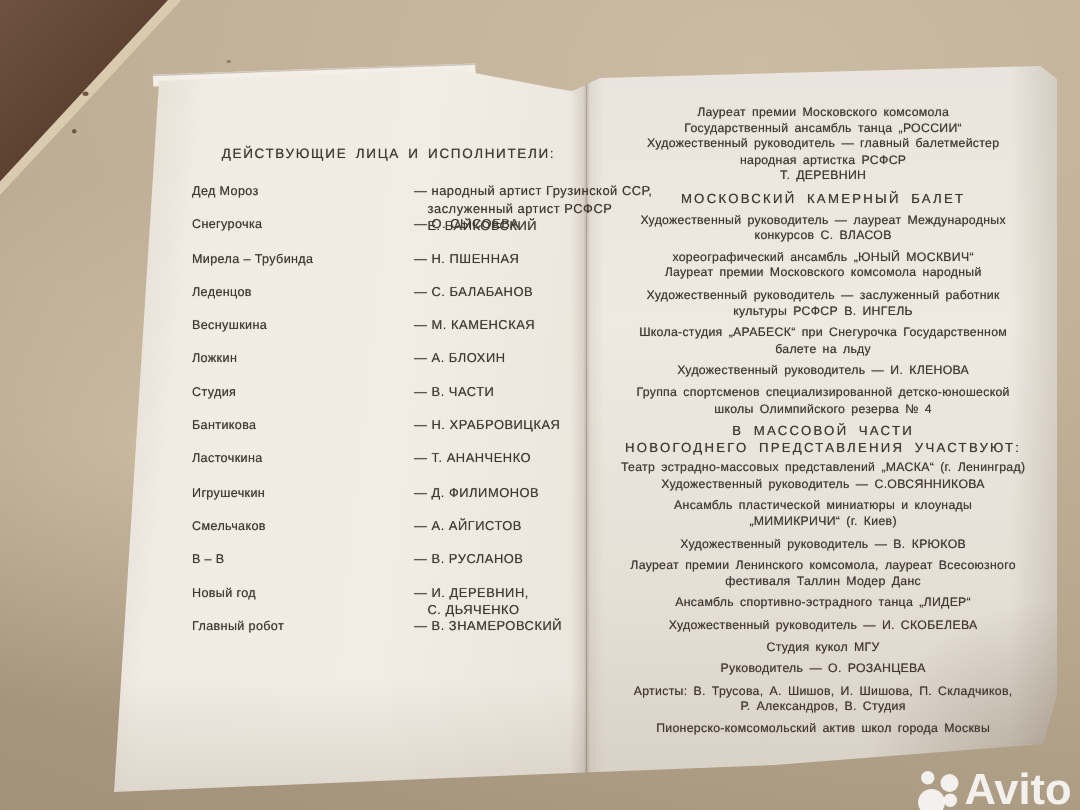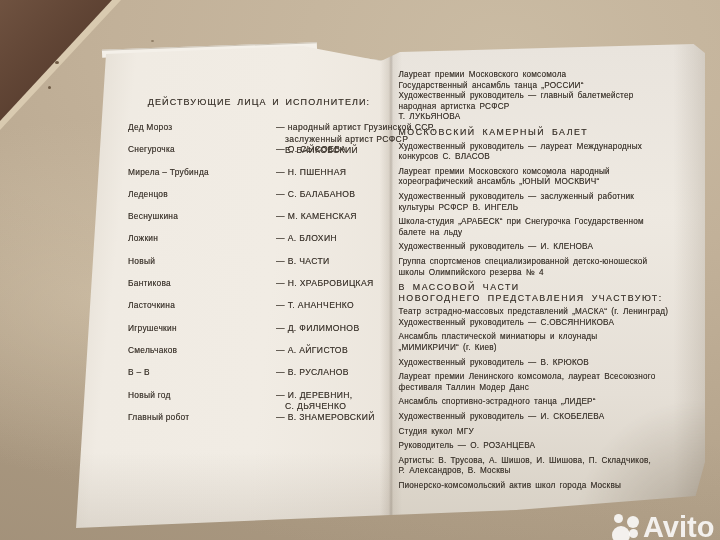--- a/index.html
+++ b/index.html
@@ -54,21 +54,21 @@
   .cast-title{margin:53px 0 14px 58px;width:250px;text-align:center;
     font-size:9px;letter-spacing:1.1px;word-spacing:2px;line-height:11px;}
   .cast-row{position:relative;padding-left:52px;line-height:11.5px;margin-bottom:10.8px;
     font-size:8.4px;letter-spacing:.25px;}
   .cast-role{display:inline-block;}
   .cast-performer{position:absolute;left:200px;top:0;font-size:8.6px;letter-spacing:.35px;}
   .cast-performer .p-line + .p-line{padding-left:9px;}
 
   
   .right-content{position:absolute;left:50%;top:0;width:50%;height:100%;z-index:5;
-    box-sizing:border-box;padding:26px 6px 0 8px;}
+    box-sizing:border-box;padding:26px 6px 0 8px;text-align:center;}
   .tblock{margin-bottom:4px;}
   .t-line{font-size:8.2px;line-height:10.6px;letter-spacing:.2px;word-spacing:1.6px;}
   .tblock.header{margin:4px 0 4px;}
   .tblock.header .t-line{font-size:8.8px;letter-spacing:1.5px;word-spacing:3px;}
 
   
   .watermark{position:absolute;left:608px;top:508px;width:110px;height:40px;z-index:6;}
   .wm-c{position:absolute;border-radius:50%;background:var(--wm,rgba(255,255,255,.85));}
   .c-big{left:4px;top:18px;width:18px;height:18px;}
   .c-tl{left:6px;top:6px;width:9px;height:9px;}
@@ -112,21 +112,21 @@
             </div></div>
           <div class="cast-row"><div class="cast-role">Леденцов</div><div class="cast-performer">
               <div class="p-line">— С. БАЛАБАНОВ</div>
             </div></div>
           <div class="cast-row"><div class="cast-role">Веснушкина</div><div class="cast-performer">
               <div class="p-line">— М. КАМЕНСКАЯ</div>
             </div></div>
           <div class="cast-row"><div class="cast-role">Ложкин</div><div class="cast-performer">
               <div class="p-line">— А. БЛОХИН</div>
             </div></div>
-          <div class="cast-row"><div class="cast-role">Новый</div><div class="cast-performer">
+          <div class="cast-row"><div class="cast-role">Студия</div><div class="cast-performer">
               <div class="p-line">— В. ЧАСТИ</div>
             </div></div>
           <div class="cast-row"><div class="cast-role">Бантикова</div><div class="cast-performer">
               <div class="p-line">— Н. ХРАБРОВИЦКАЯ</div>
             </div></div>
           <div class="cast-row"><div class="cast-role">Ласточкина</div><div class="cast-performer">
               <div class="p-line">— Т. АНАНЧЕНКО</div>
             </div></div>
           <div class="cast-row"><div class="cast-role">Игрушечкин</div><div class="cast-performer">
               <div class="p-line">— Д. ФИЛИМОНОВ</div>
@@ -146,32 +146,32 @@
             </div></div>
         </div>
     </div>
 
     <div class="right-content printed">
         <div class="tblock normal">
           <div class="t-line">Лауреат премии Московского комсомола</div>
           <div class="t-line">Государственный ансамбль танца „РОССИИ“</div>
           <div class="t-line">Художественный руководитель — главный балетмейстер</div>
           <div class="t-line">народная артистка РСФСР</div>
-          <div class="t-line">Т. ЛУКЬЯНОВА</div>
+          <div class="t-line">Т. ДЕРЕВНИН</div>
         </div>
         <div class="tblock header">
           <div class="t-line">МОСКОВСКИЙ КАМЕРНЫЙ БАЛЕТ</div>
         </div>
         <div class="tblock normal">
           <div class="t-line">Художественный руководитель — лауреат Международных</div>
           <div class="t-line">конкурсов С. ВЛАСОВ</div>
         </div>
         <div class="tblock normal">
+          <div class="t-line">хореографический ансамбль „ЮНЫЙ МОСКВИЧ“</div>
           <div class="t-line">Лауреат премии Московского комсомола народный</div>
-          <div class="t-line">хореографический ансамбль „ЮНЫЙ МОСКВИЧ“</div>
         </div>
         <div class="tblock normal">
           <div class="t-line">Художественный руководитель — заслуженный работник</div>
           <div class="t-line">культуры РСФСР В. ИНГЕЛЬ</div>
         </div>
         <div class="tblock normal">
           <div class="t-line">Школа-студия „АРАБЕСК“ при Снегурочка Государственном</div>
           <div class="t-line">балете на льду</div>
         </div>
         <div class="tblock normal">
@@ -207,21 +207,21 @@
           <div class="t-line">Художественный руководитель — И. СКОБЕЛЕВА</div>
         </div>
         <div class="tblock normal">
           <div class="t-line">Студия кукол МГУ</div>
         </div>
         <div class="tblock normal">
           <div class="t-line">Руководитель — О. РОЗАНЦЕВА</div>
         </div>
         <div class="tblock normal">
           <div class="t-line">Артисты:  В. Трусова,  А. Шишов,  И. Шишова,  П. Складчиков,</div>
-          <div class="t-line">Р. Александров, В. Москвы</div>
+          <div class="t-line">Р. Александров, В. Студия</div>
         </div>
         <div class="tblock normal">
           <div class="t-line">Пионерско-комсомольский актив школ города Москвы</div>
         </div>
       </div>
   </div>
 
   <div class="watermark">
     <span class="wm-c c-big"></span>
     <span class="wm-c c-tl"></span>

